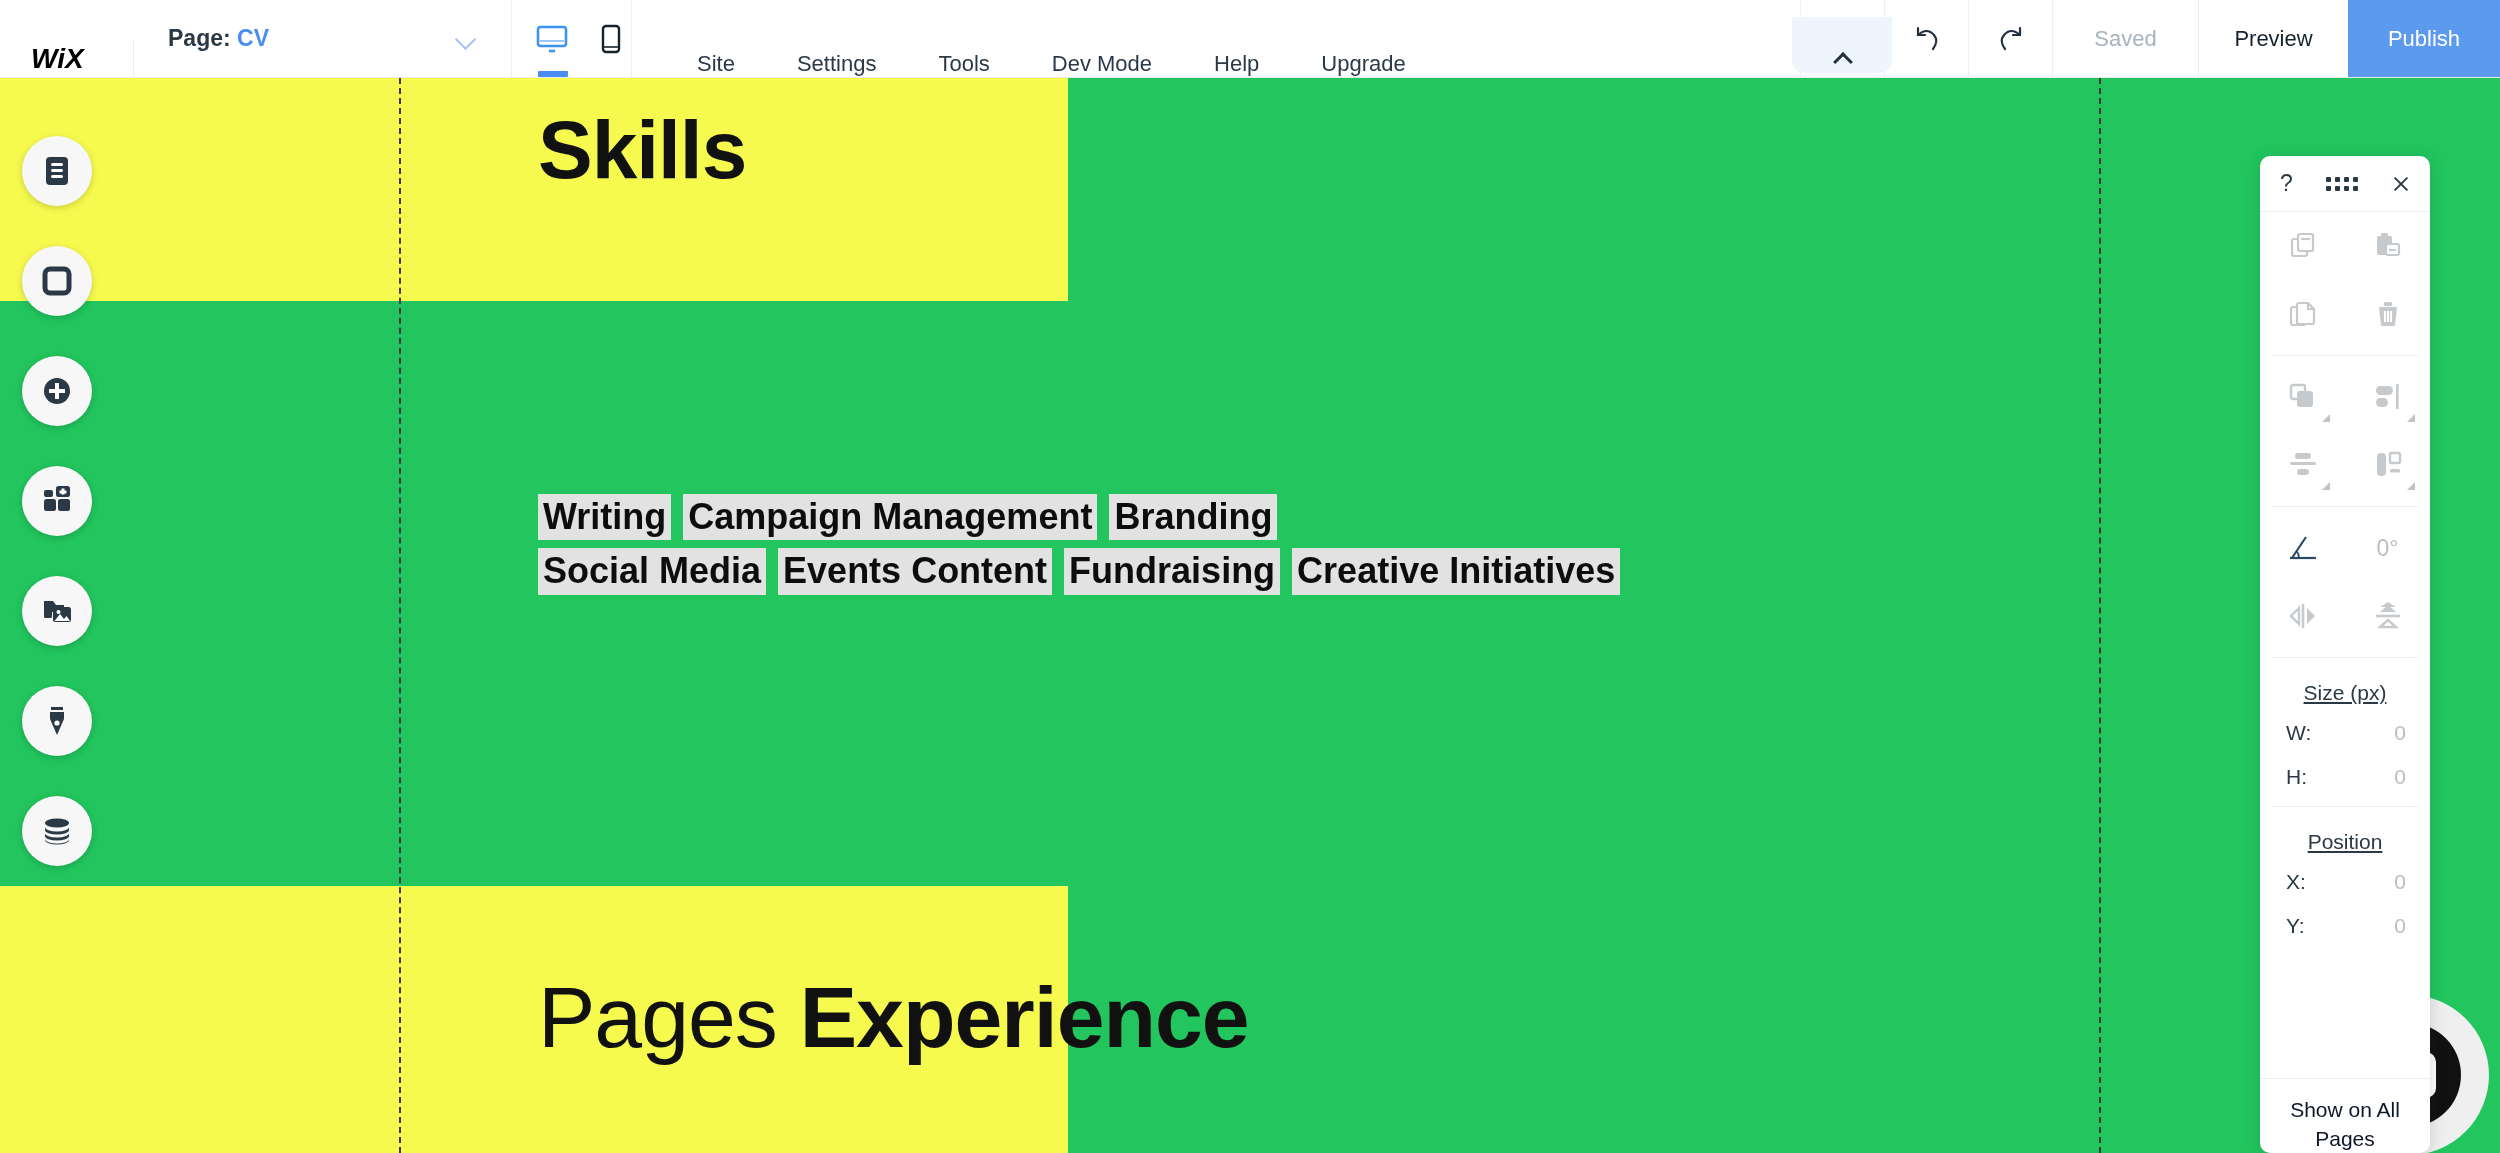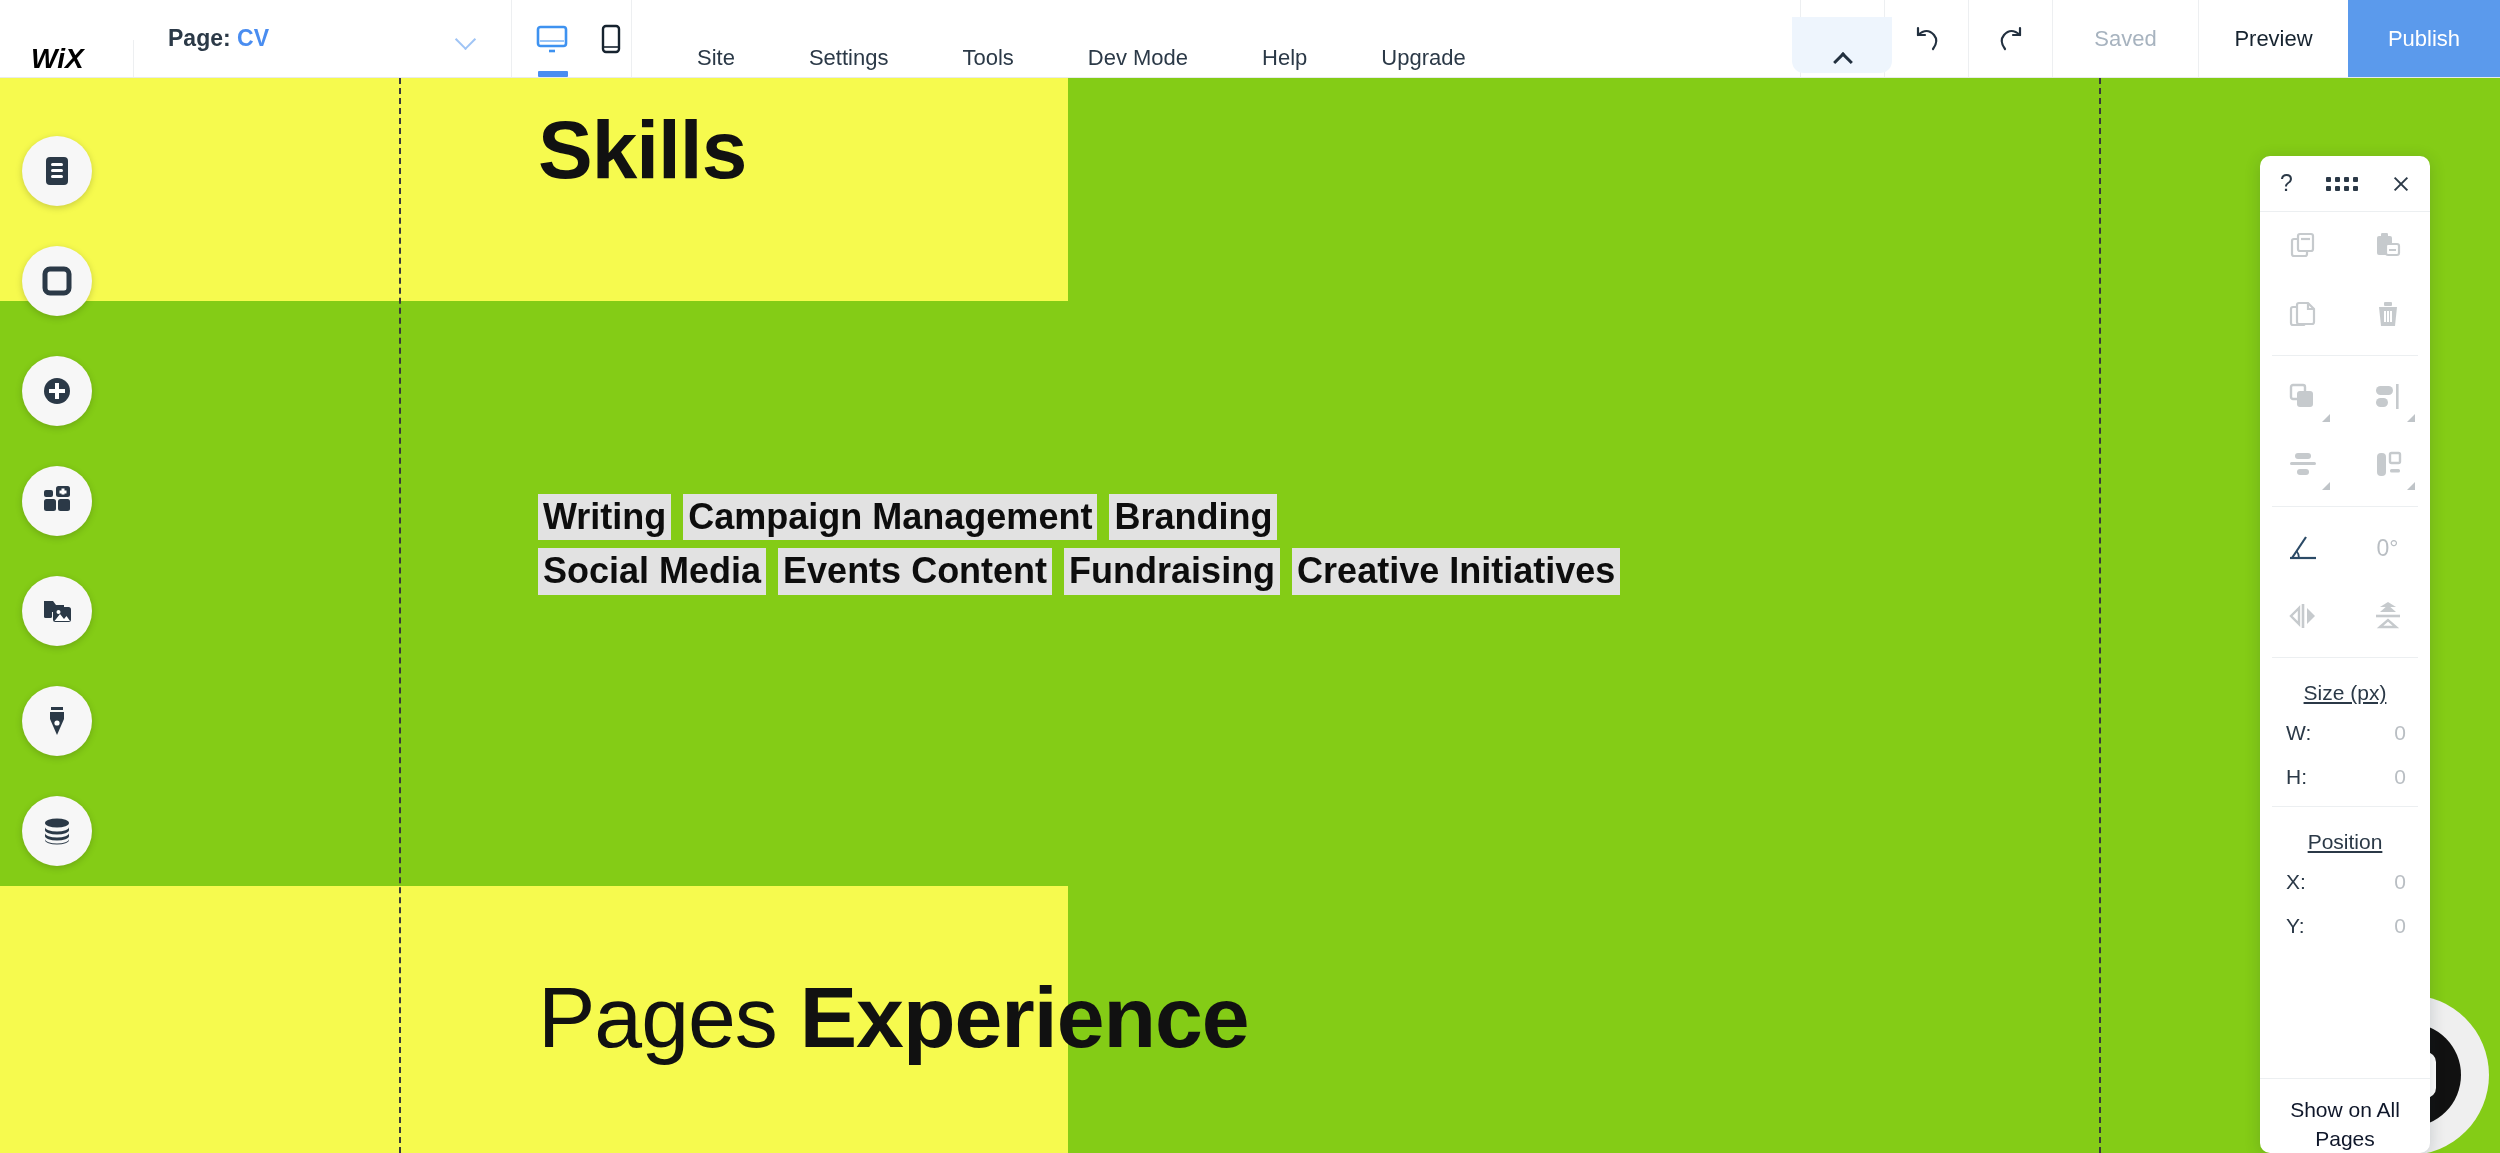--- a/index.html
+++ b/index.html
@@ -36,21 +36,21 @@
   .tb-view{
     width:120px; display:flex; align-items:center; gap:18px; padding-left:20px;
     border-right:1px solid #edeff1; position:relative;
   }
   .viewbtn{ width:42px; height:46px; display:flex; align-items:center; justify-content:center;
     position:relative; cursor:pointer; }
   .viewbtn.active::after{
     content:""; position:absolute; bottom:-15px; left:6px; width:30px; height:6px;
     background:#4a8df0; border-radius:1px;
   }
-  .tb-menu{ flex:1; display:flex; align-items:flex-start; gap:16px; padding-left:36px; position:relative;margin-top:45px;}
+  .tb-menu{ flex:1; display:flex; align-items:flex-end; gap:4px; padding-left:36px; position:relative;margin-top:45px;}
   .menuitem{ font-size:22px; color:#2b3947; padding:0 29px; cursor:pointer; white-space:nowrap; }
   .collapse-tab{
     position:absolute; left:1160px; top:-28px; width:100px; height:56px;
     background:#eef5fd; border-radius:0 0 12px 12px; display:flex;
     align-items:flex-end; justify-content:center; padding-bottom:6px; cursor:pointer;
   }
   .chev-up{ width:18px; height:18px; position:relative; }
   .chev-up::before{
     content:""; position:absolute; left:3px; top:6px; width:11px; height:11px;
     border-left:3px solid #22303f; border-top:3px solid #22303f; transform:rotate(45deg);
@@ -67,21 +67,21 @@
   .tb-preview{
     width:150px; display:flex; align-items:center; justify-content:center;
     border-left:1px solid #edeff1; font-size:22px; color:#16232f; cursor:pointer;
   }
   .tb-publish{
     width:152px; display:flex; align-items:center; justify-content:center;
     background:#5b9aec; color:#fff; font-size:22px; cursor:pointer;
   }
 
   
-  .canvas{ position:absolute; left:0; top:78px; width:2500px; height:1075px; background:#84cc16; overflow:hidden;}
+  .canvas{ position:absolute; left:0; top:78px; width:2500px; height:1075px; background:#22c55e; overflow:hidden;}
   .yellow-top{ position:absolute; left:0; top:0; width:1068px; height:223px; background:#f6fa4e; }
   .yellow-bottom{ position:absolute; left:0; top:808px; width:1068px; height:267px; background:#f6fa4e; }
   .guide{ position:absolute; top:0; width:0; height:1075px; border-left:2px dashed #3a3a3a; }
   .guide-l{ left:399px; }
   .guide-r{ left:2099px; }
 
   .h-skills{
     position:absolute; left:538px; top:25px;
     font-size:82px; font-weight:bold; color:#111; letter-spacing:-1px;
   }

